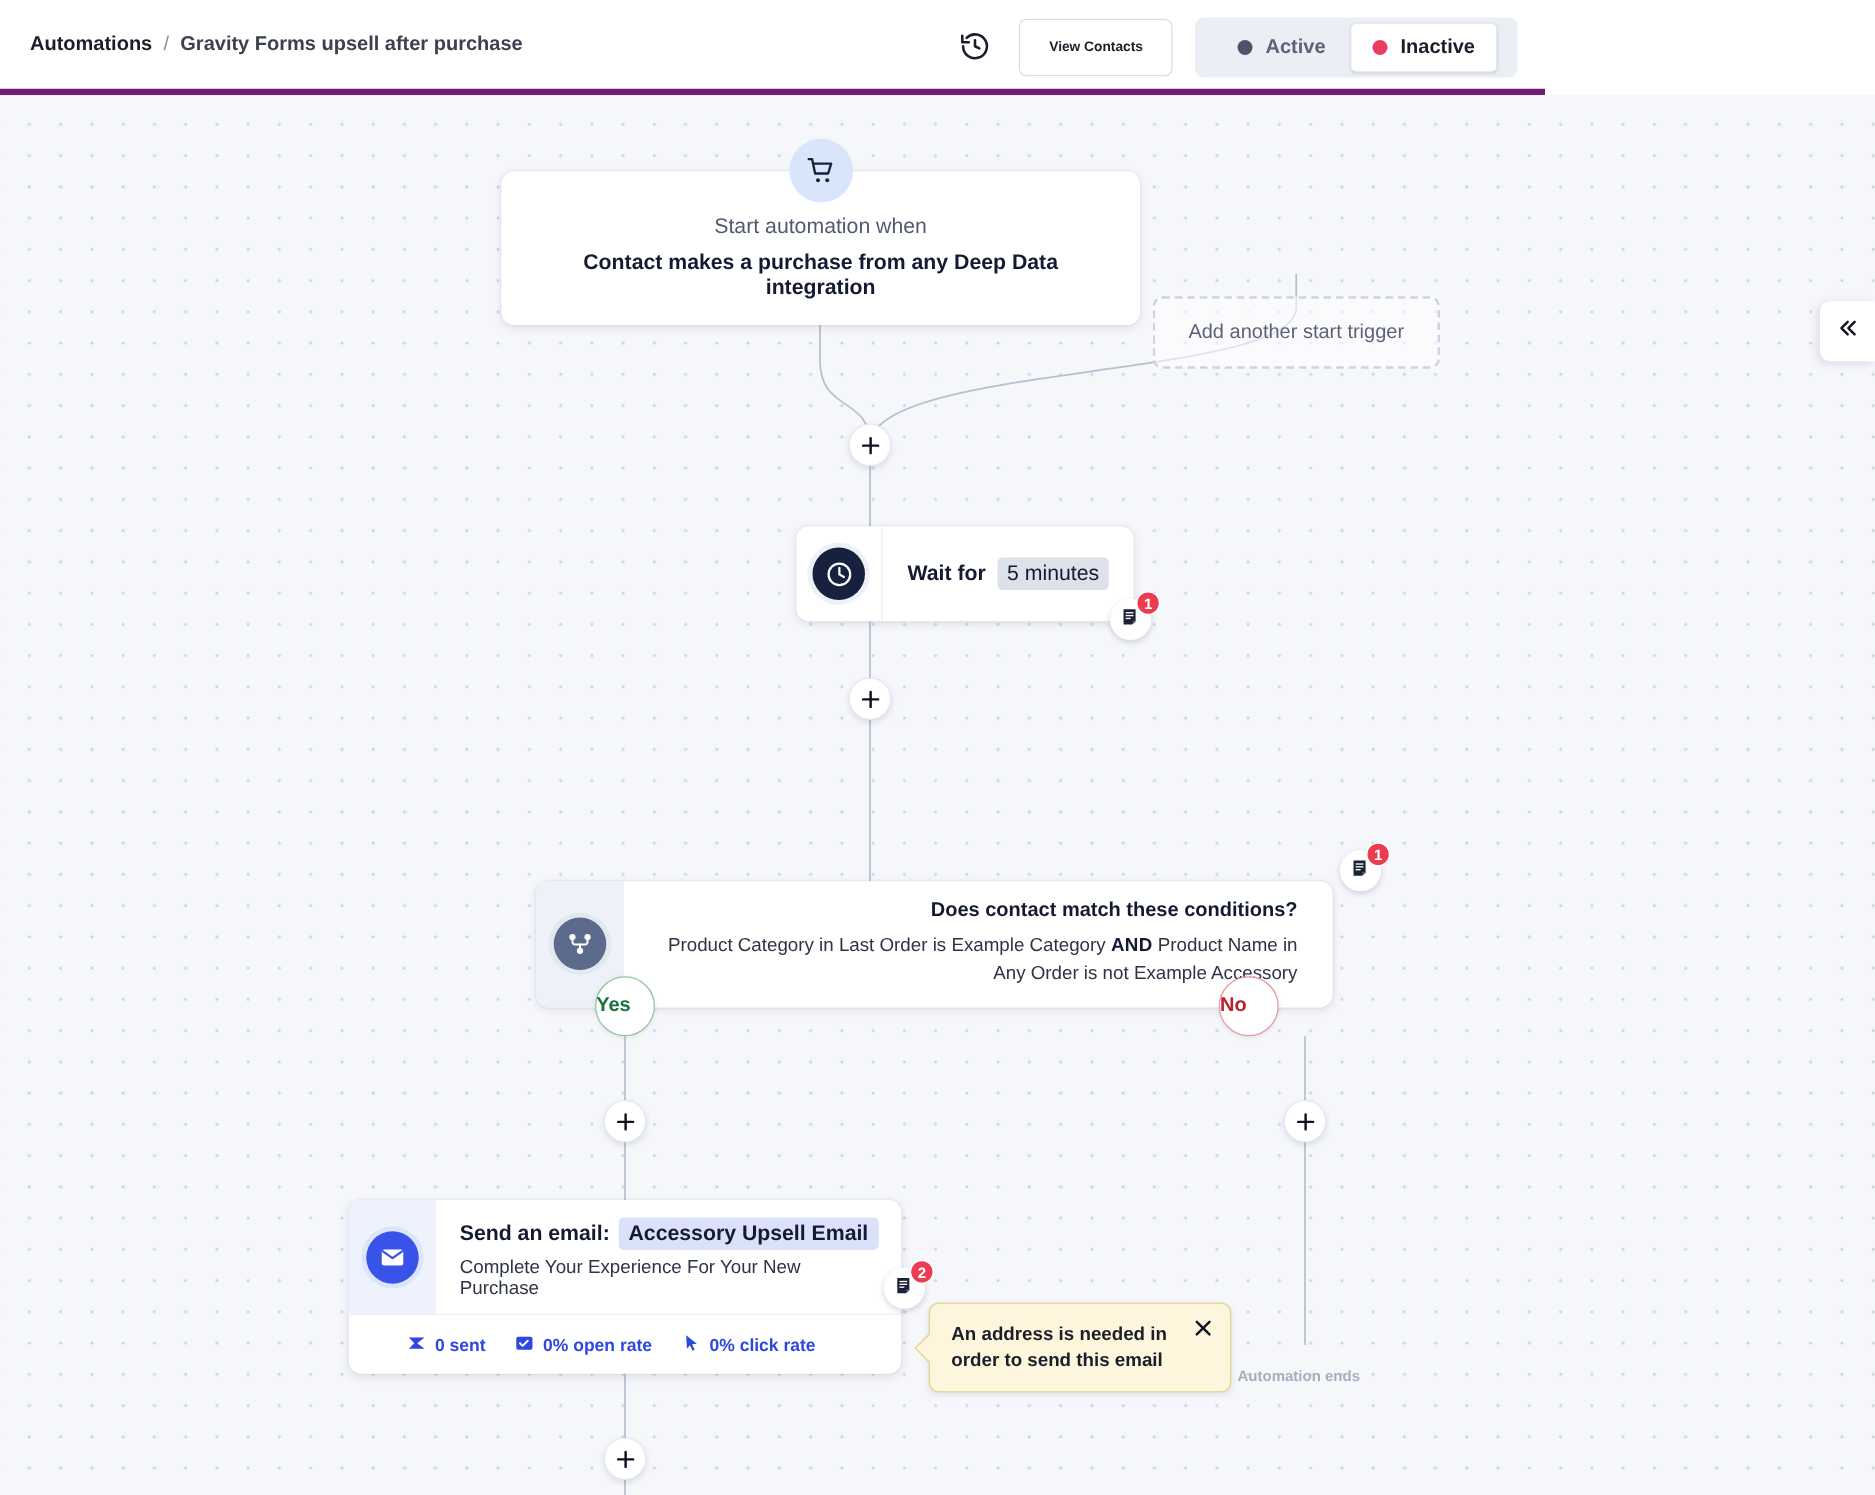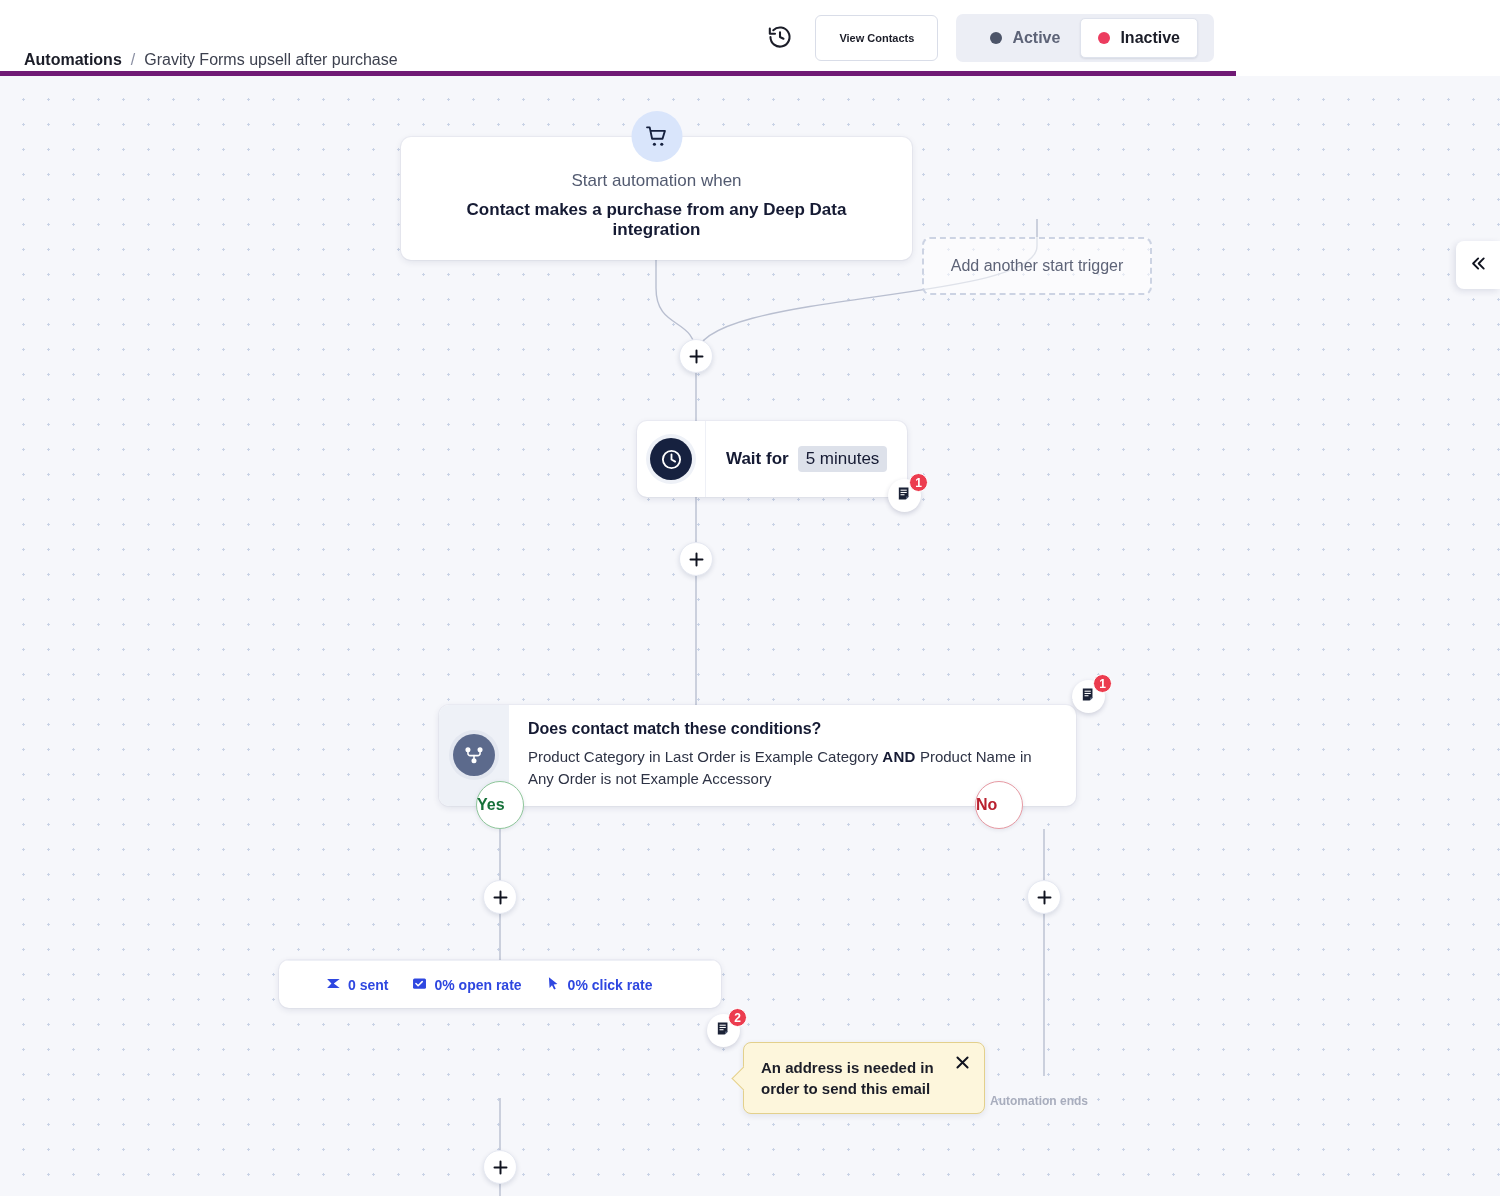--- a/index.html
+++ b/index.html
@@ -19,21 +19,21 @@
     display: flex; align-items: center;
     z-index: 60;
   }
   .breadcrumb {
     position: absolute; left: 24px; top: 27px;
     display: flex; align-items: baseline; gap: 9px;
     font-size: 16px; white-space: nowrap;
   }
   .bc-root { font-weight: bold; color: #1b1d28; }
   .bc-sep  { color: #8b90a3; font-weight: 400; }
-  .bc-cur  { color: #3d414f; font-weight: 400; margin-top: 24px; }
+  .bc-cur  { color: #3d414f; font-weight: 700; }
 
   .header-right {
     position: absolute; right: 22px; top: 0; height: 76px;
     display: flex; align-items: center; gap: 18px;
   }
   .icon-btn {
     width: 34px; height: 34px;
     display: flex; align-items: center; justify-content: center;
     cursor: pointer; background: none; border: none;
   }
@@ -148,24 +148,24 @@
     position: absolute; top: -6px; right: -7px;
     min-width: 19px; height: 19px; padding: 0 4px;
     border-radius: 10px; background: #ec3c4f; color: #fff;
     font-size: 12px; font-weight: bold;
     display: flex; align-items: center; justify-content: center;
     border: 1.5px solid #fff;
   }
 
   
   .cond-card {
-    left: 439px; top: 629px; width: 637px;
+    left: 429px; top: 629px; width: 637px;
     background: #fff; border-radius: 10px;
     box-shadow: 0 2px 7px rgba(25,35,80,.11), 0 0 0 1px rgba(30,40,90,.03);
-    display: flex; align-items: stretch; min-height: 99px;
+    display: flex; align-items: stretch; min-height: 99px; text-align: right;
   }
   .cond-iconcol {
     width: 70px; background: #eef1f7;
     border-radius: 10px 0 0 10px;
     display: flex; align-items: center; justify-content: center;
   }
   .circ-slate {
     width: 42px; height: 42px; border-radius: 50%; background: #5c6a8c;
     display: flex; align-items: center; justify-content: center;
     box-shadow: 0 0 0 4px #e3e7f0;
@@ -438,20 +438,37 @@
   </div>
   <div class="node plus" style="left:1027px; top:804px;">
     <span>
       <svg width="15" height="15" viewBox="0 0 16 16">
           <path d="M8 1.6v12.8M1.6 8h12.8" stroke="#10131f" stroke-width="2.1" stroke-linecap="round"></path>
         </svg>
     </span>
   </div>
 
   <div class="node email-card">
+    <div class="email-top">
+      <div class="email-iconcol">
+        <span class="circ-blue">
+          <svg width="22" height="22" viewBox="0 0 24 24" fill="none" stroke="#ffffff" stroke-width="1.9" stroke-linecap="round" stroke-linejoin="round">
+            <rect x="2.6" y="5" width="18.8" height="14" rx="2.2" fill="#fff" stroke="none"></rect>
+            <path d="M3.6 6.6l8.4 6 8.4-6" stroke="#3952e8" stroke-width="2"></path>
+          </svg>
+        </span>
+      </div>
+      <div class="email-body">
+        <div class="email-line1">
+          <span>Send an email:</span>
+          <span class="chip-blue">Accessory Upsell Email</span>
+        </div>
+        <div class="email-subject">Complete Your Experience For Your New Purchase</div>
+      </div>
+    </div>
     <div class="email-stats">
       <div class="stat">
         <span>
           <svg width="15" height="15" viewBox="0 0 16 16" fill="#2e47e0">
             <path d="M1.2 3.1h13.4L8.3 8 14.6 12.9H1.2l4.6-4.9z"></path>
           </svg>
         </span>
         <span>0 sent</span>
       </div>
       <div class="stat">

